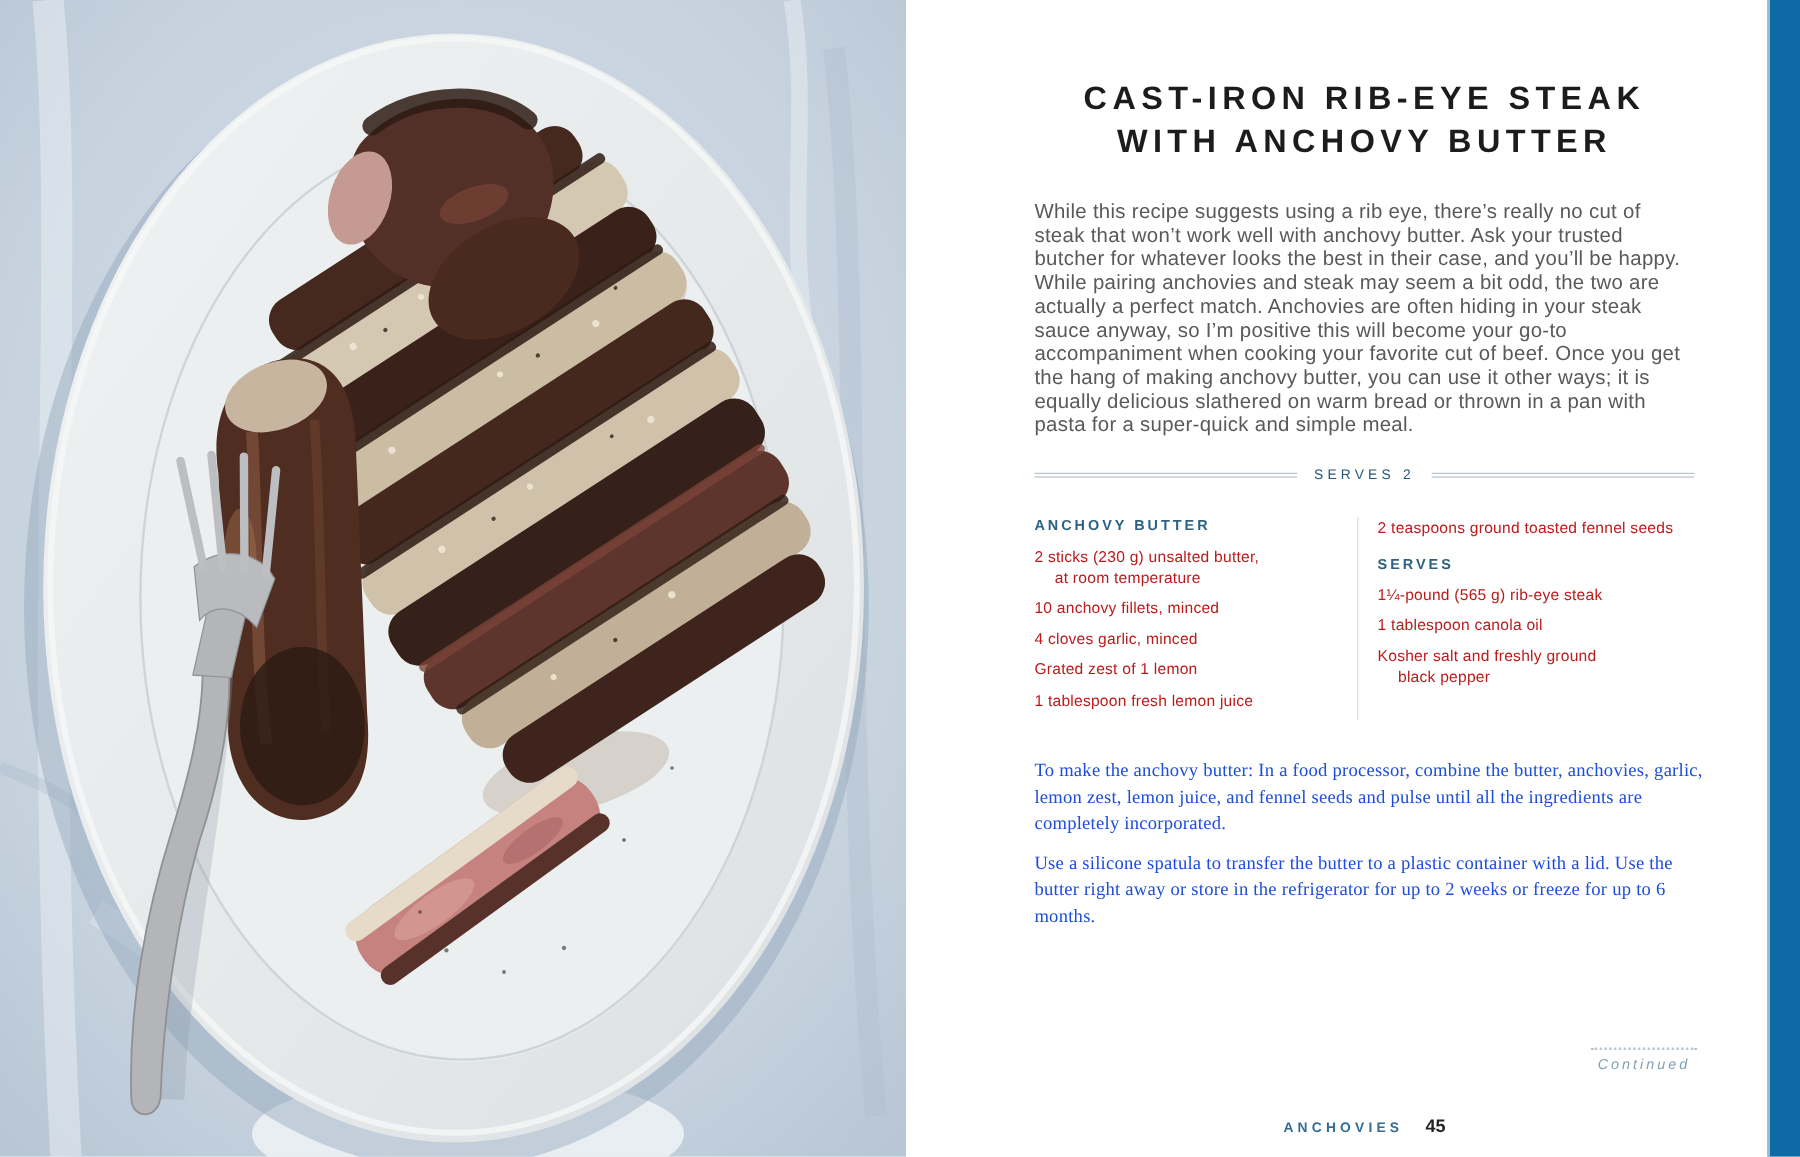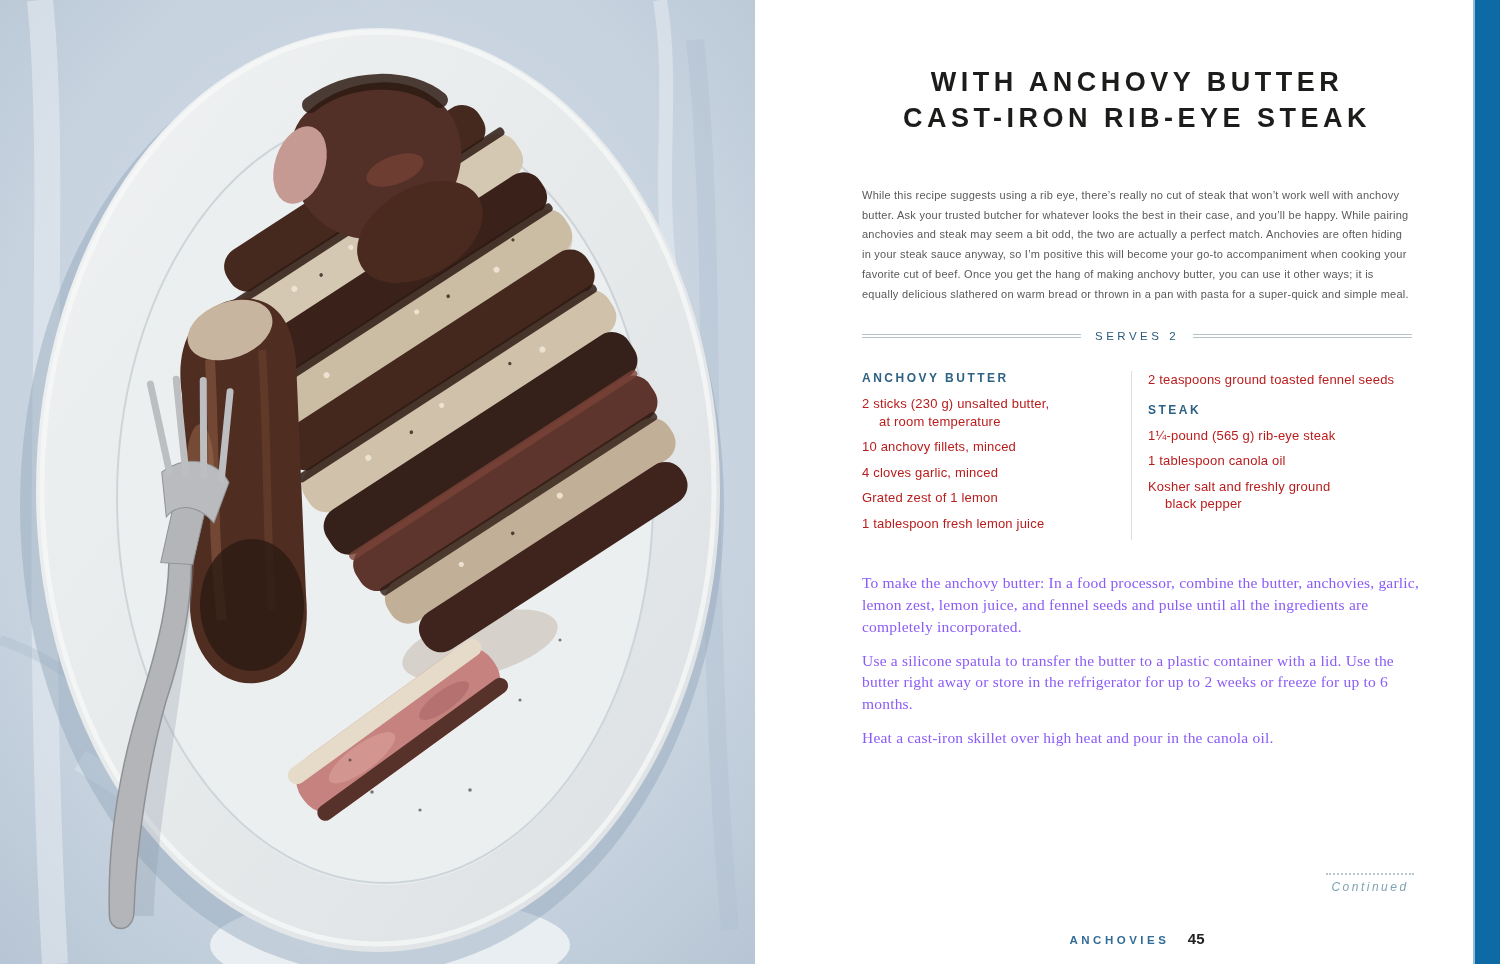--- a/index.html
+++ b/index.html
@@ -14,40 +14,40 @@
   
   .page { position:relative; width:745px; height:964px; background:#ffffff; }
   .blue-bar { position:absolute; top:0; right:0; width:27px; height:964px;
               background:#0e6aa5; border-left:2px solid #93bcd6; }
   .content { position:absolute; left:107px; top:0; width:550px; }
 
   .title { margin-top:64px; text-align:center; color:#1c1c1b;
            font-size:27px; line-height:36px; font-weight:bold; letter-spacing:4.5px; }
   .title .tline { display:block; white-space:nowrap; }
 
-  .intro { margin-top:50px; font-size:11px; line-height:19.7px; letter-spacing:0.25px;
+  .intro { margin-top:31px; font-size:17px; line-height:19.7px; letter-spacing:0.25px;
            color:#58595b; }
 
   .serves-row { margin-top:26px; display:flex; align-items:center; }
   .rule { flex:1; height:4px; border-top:1px solid #b6c4cd; border-bottom:1px solid #b6c4cd; }
   .serves-label { font-size:11.5px; font-weight:normal; letter-spacing:3.5px;
                   color:#27597b; padding:0 14px; white-space:nowrap; }
 
   .ingredients { margin-top:29px; display:flex; min-height:150px; }
   .ing-col.left { width:255px; flex:0 0 255px; }
   .ing-divider { width:1px; background:#d9dee2; margin-left:14px; }
   .ing-col.right { flex:1; padding-left:16px; }
   .ing-heading { font-size:12px; font-weight:bold; letter-spacing:2.5px;
                  color:#2d6285; margin-bottom:10px; }
   .ing-heading.steak { margin-top:14px; }
   .ing-item { font-size:13px; line-height:17.5px; color:#b91c1c; margin-bottom:8px;
               white-space:pre-line; padding-left:17px; text-indent:-17px; letter-spacing:0.2px; }
 
   .method { margin-top:32px; width:563px; font-family:"Liberation Serif", serif;
-            font-size:15.5px; line-height:21.8px; color:#8b5cf6; letter-spacing:0.2px; }
+            font-size:15.5px; line-height:21.8px; color:#1d4ed8; letter-spacing:0.2px; }
   .method p { margin-bottom:12px; }
 
   .continued { position:absolute; right:86px; bottom:70px; text-align:center; }
   .continued-dots { border-top:2px dotted #b8c6cf; width:88px; margin:0 0 5px auto; }
   .continued-label { font-style:italic; font-size:12px; letter-spacing:2.5px; color:#7fa2b3; }
 
   .footer { position:absolute; left:107px; bottom:16px; width:550px; text-align:center; }
   .footer .chapter { font-size:11.5px; font-weight:bold; letter-spacing:3.5px; color:#336c96; }
   .footer .pagenum { font-size:15px; font-weight:bold; color:#232323; margin-left:14px; }
 </style>
@@ -183,22 +183,22 @@
           <path d="M198,384 L200,472"></path>
         </g>
       </g>
     </svg>
   </div>
 
   <div class="page">
     <div class="content">
 
       <h1 class="title">
+        <span class="tline">CAST-IRON RIB-EYE STEAK</span>
         <span class="tline">WITH ANCHOVY BUTTER</span>
-        <span class="tline">CAST-IRON RIB-EYE STEAK</span>
       </h1>
 
       <p class="intro">While this recipe suggests using a rib eye, there’s really no cut of steak that won’t work well with anchovy butter. Ask your trusted butcher for whatever looks the best in their case, and you’ll be happy. While pairing anchovies and steak may seem a bit odd, the two are actually a perfect match. Anchovies are often hiding in your steak sauce anyway, so I’m positive this will become your go-to accompaniment when cooking your favorite cut of beef. Once you get the hang of making anchovy butter, you can use it other ways; it is equally delicious slathered on warm bread or thrown in a pan with pasta for a super-quick and simple meal.</p>
 
       <div class="serves-row">
         <span class="rule"></span>
         <span class="serves-label">SERVES 2</span>
         <span class="rule"></span>
       </div>
 
@@ -208,32 +208,31 @@
           <p class="ing-item">2 sticks (230 g) unsalted butter,
 at room temperature</p>
           <p class="ing-item">10 anchovy fillets, minced</p>
           <p class="ing-item">4 cloves garlic, minced</p>
           <p class="ing-item">Grated zest of 1 lemon</p>
           <p class="ing-item">1 tablespoon fresh lemon juice</p>
         </div>
         <div class="ing-divider"></div>
         <div class="ing-col right">
           <p class="ing-item">2 teaspoons ground toasted fennel seeds</p>
-          <div class="ing-heading steak">STEAK</div>
+          <div class="ing-heading steak">SERVES</div>
           <p class="ing-item">1¼-pound (565 g) rib-eye steak</p>
           <p class="ing-item">1 tablespoon canola oil</p>
           <p class="ing-item">Kosher salt and freshly ground
 black pepper</p>
         </div>
       </div>
 
       <div class="method">
         <p>To make the anchovy butter: In a food processor, combine the butter, anchovies, garlic, lemon zest, lemon juice, and fennel seeds and pulse until all the ingredients are completely incorporated.</p>
         <p>Use a silicone spatula to transfer the butter to a plastic container with a lid. Use the butter right away or store in the refrigerator for up to 2 weeks or freeze for up to 6 months.</p>
-        <p>Heat a cast-iron skillet over high heat and pour in the canola oil.</p>
       </div>
     </div>
 
     <div class="continued">
       <div class="continued-dots"></div>
       <div class="continued-label">Continued</div>
     </div>
 
     <div class="footer">
       <span class="chapter">ANCHOVIES</span>

